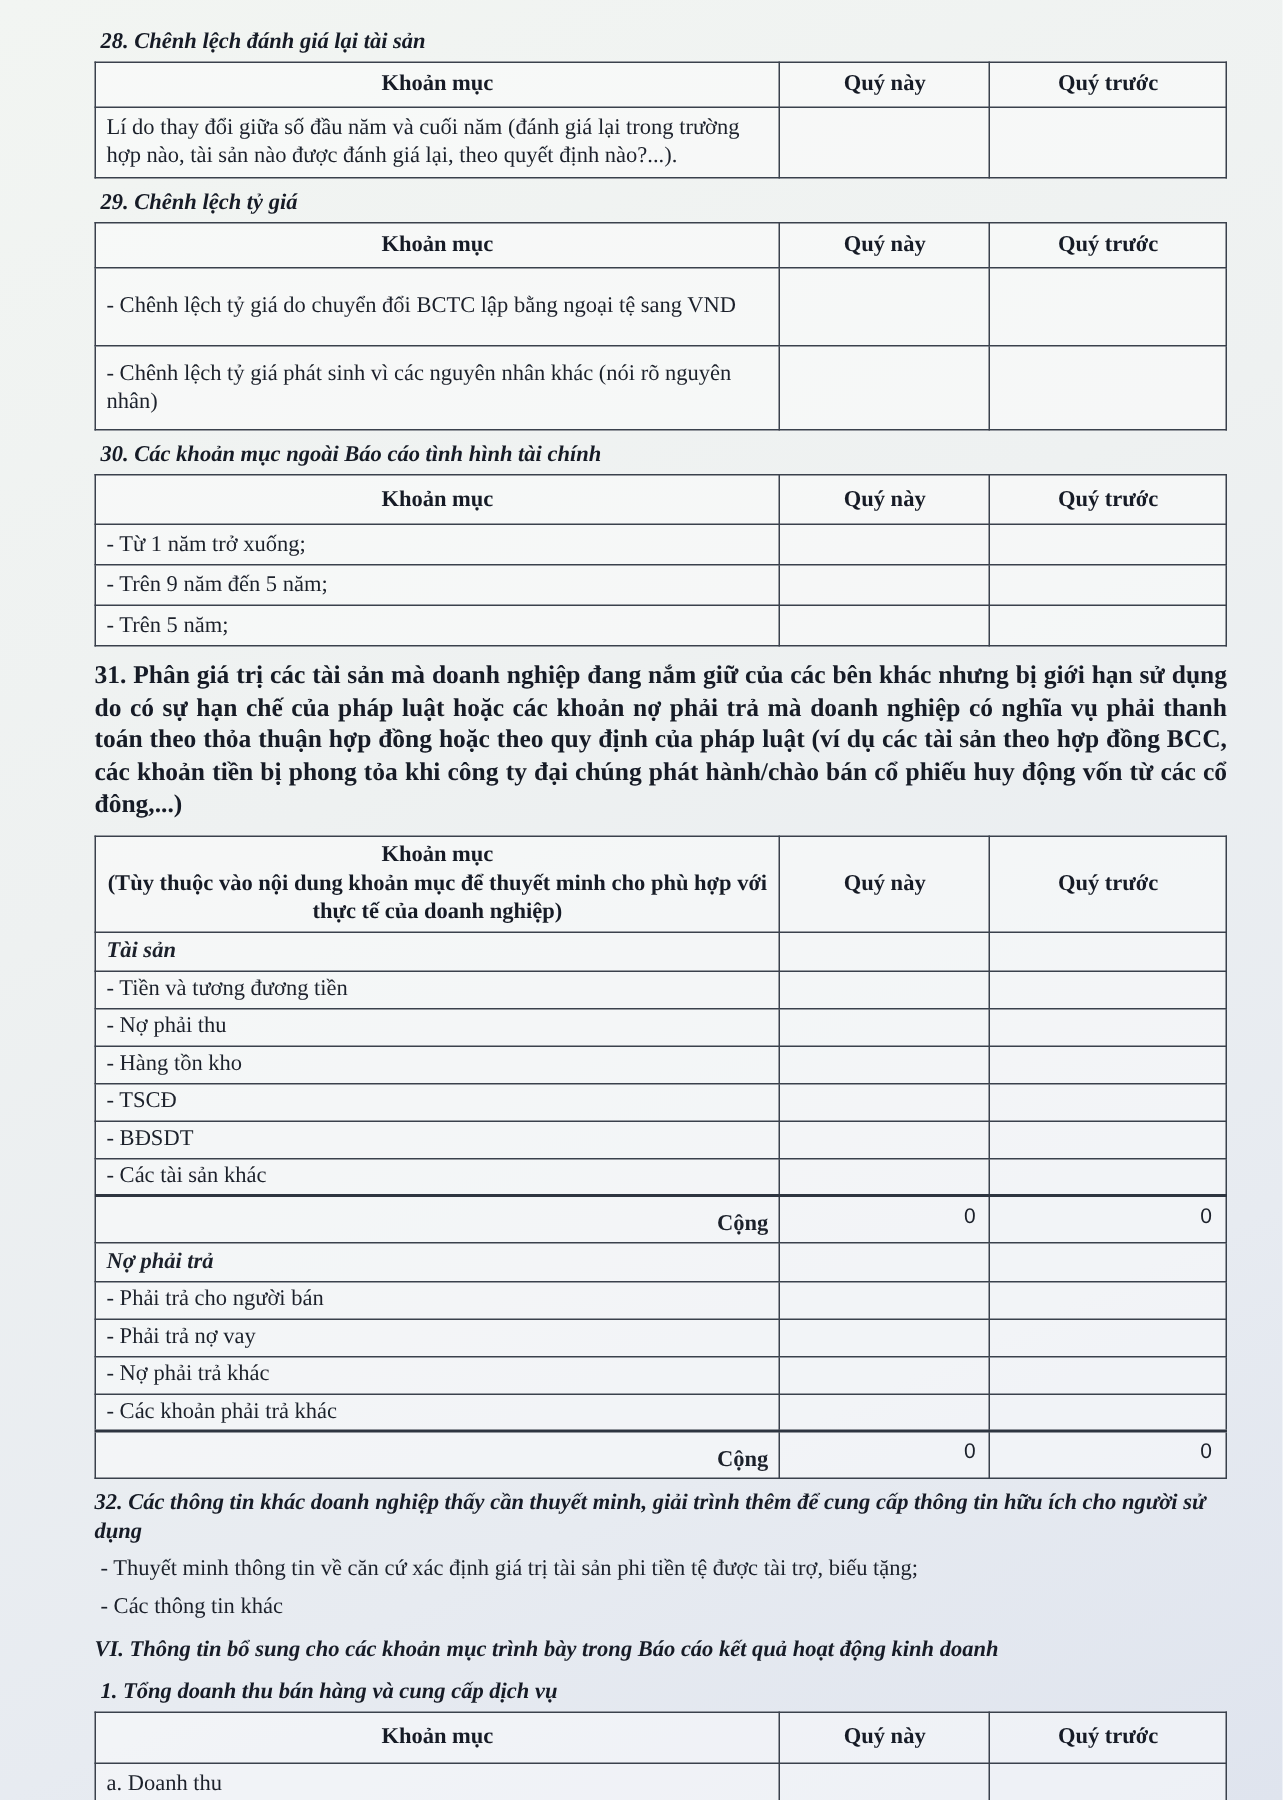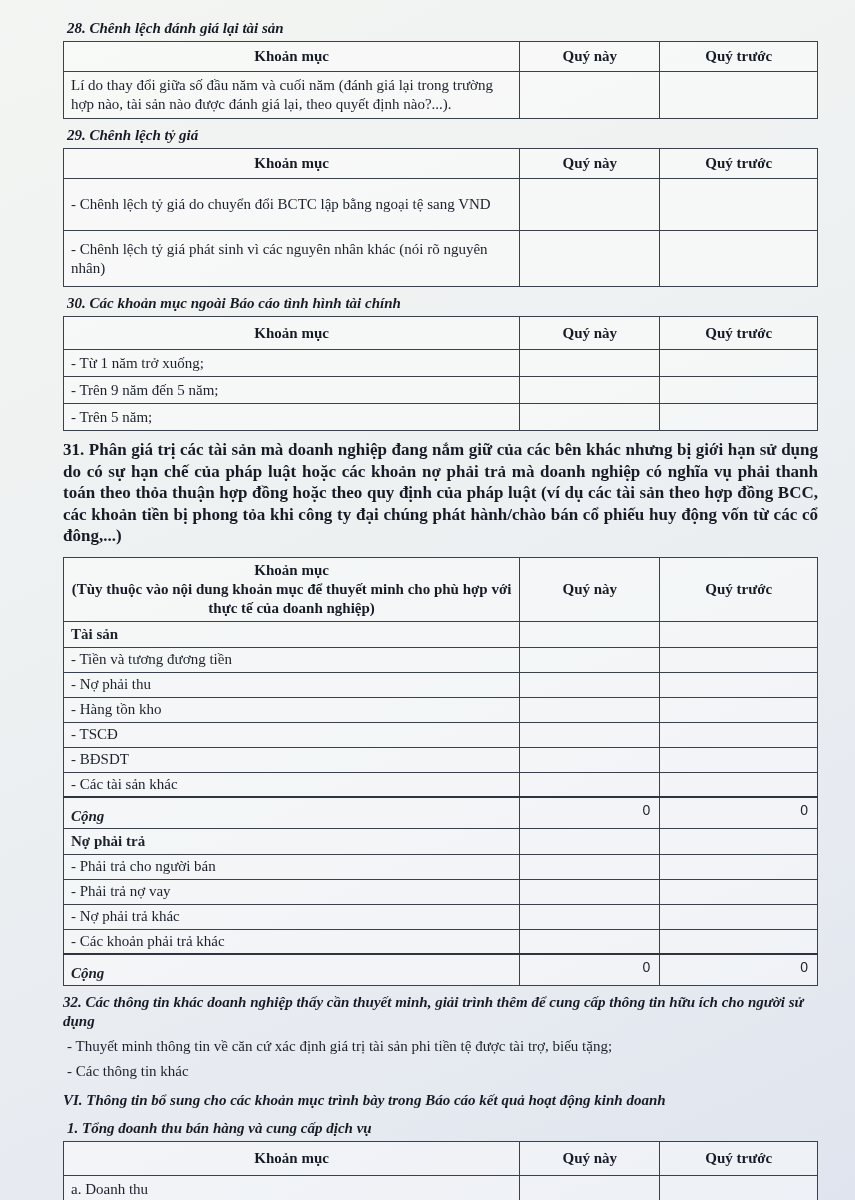--- a/index.html
+++ b/index.html
@@ -26,27 +26,27 @@
   table.t, table.t td, table.t th{border:1.2px solid #3a414c;}
   col.c1{width:60.5%;}col.c2{width:18.6%;}col.c3{width:20.9%;}
   th{font-size:15px;font-weight:bold;text-align:center;padding:3px 4px;vertical-align:middle;color:#161b26;}
   td{font-size:15px;padding:2px 7px;vertical-align:middle;color:#1c212b;}
   td.lbl{line-height:19px;}
   td.val{
     text-align:right;font-family:"Liberation Sans","DejaVu Sans",sans-serif;
     font-size:14px;padding-right:9px;vertical-align:top;padding-top:4px;
   }
   td.group{font-weight:bold;}
-  td.total-lbl{font-weight:bold;text-align:left;vertical-align:bottom;padding-bottom:3px;font-style:italic;}
+  td.total-lbl{font-weight:bold;text-align:right;vertical-align:bottom;padding-bottom:3px;}
   tr.total-row{border-top:2px solid #2e3540;}
   .hdr2{font-weight:bold;text-align:center;line-height:19px;}
   
   .rh30{height:30px;}.rh33{height:33px;}.rh47{height:47px;}
   .rh52{height:52px;}.rh56{height:56px;}.rh27{height:27px;}
-  .rh62{height:62px;}.rh26{height:26px;}.rh25{height:25px;}
+  .rh62{height:62px;}.rh26{height:26px;font-style:italic;}.rh25{height:25px;}
   .rh31{height:31px;}.rh34{height:34px;}.rh28{height:28px;}
   .rh48{height:48px;}
   .mt8{margin-top:8px;}
 </style>
 </head>
 <body>
 
 <div class="page">
 
   <div class="sec-heading">28. Chênh lệch đánh giá lại tài sản</div>

